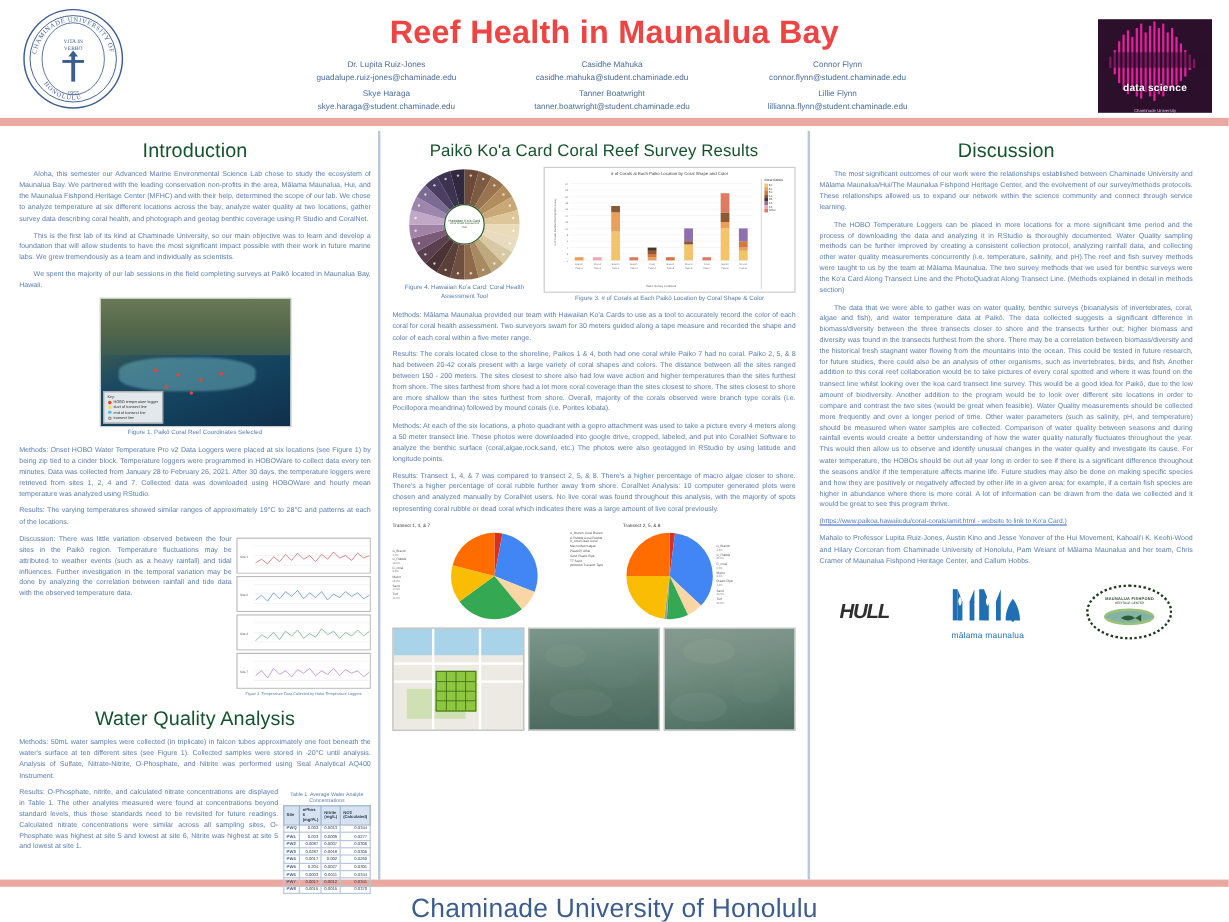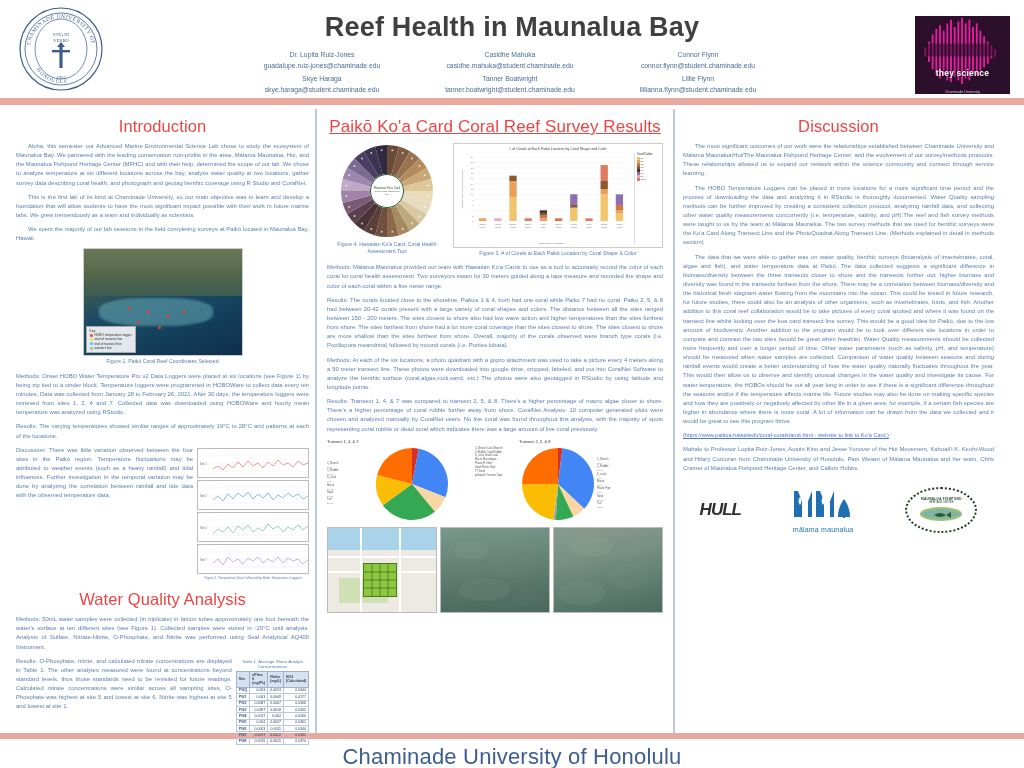--- a/index.html
+++ b/index.html
@@ -17,21 +17,21 @@
   .header { position:relative; height:98px; background:#ffffff; }
   .seal {
     position:absolute; left:18px; top:6px; width:86px; height:86px;
     border-radius:50%;
   }
   .seal svg { display:block; }
   .poster-title {
     position:absolute; left:0; right:0; top:12px;
     text-align:center;
     font-size:27px; font-weight:bold; letter-spacing:0.2px;
-    color:#404040;
+    color:#ef4444;
   }
   .authors {
     position:absolute; left:230px; top:50px; width:560px;
     display:flex; justify-content:space-between; gap:4px;
   }
   .author-col { flex:1 1 0; text-align:center; }
   .author-name { font-size:6.8px; color:#4a6d9b; line-height:1.55; }
   .author-mail { font-size:6.8px; color:#4a6d9b; line-height:1.55; margin-bottom:3px; }
   .ds-logo {
     position:absolute; right:14px; top:16px;
@@ -60,26 +60,26 @@
   }
   .col { position:relative; }
   .col-left { width:305px; padding:0 6px; }
   .col-mid  { width:360px; padding:0 10px; border-left:2px solid #b9c8dc; border-right:2px solid #b9c8dc; }
   .col-right{ width:327px; padding:0 8px; }
 
   h2.sec {
     text-align:center;
     font-size:16.5px;
     font-weight:400;
-    color:#ef4444;
+    color:#14532d;
     margin:8px 0 6px 0;
     letter-spacing:0.1px;
   }
   h2.sec.small { font-size:15px; }
-  h2.sec.mid { font-size:17px;text-decoration:underline; }
+  h2.sec.mid { font-size:14px; }
 
   p.body {
     font-size:5.9px;
     line-height:1.55;
     text-align:justify;
     color:#5b7fae;
     margin:0 0 5px 0;
     text-indent:12px;
   }
   p.body.noindent { text-indent:0; }
@@ -292,21 +292,21 @@
         <rect x="58" y="12" width="2" height="50"></rect>
         <rect x="62" y="8" width="2" height="56"></rect>
         <rect x="66" y="16" width="2" height="44"></rect>
         <rect x="70" y="22" width="2" height="34"></rect>
         <rect x="74" y="28" width="2" height="24"></rect>
         <rect x="78" y="32" width="2" height="14"></rect>
         <rect x="82" y="36" width="2" height="8"></rect>
       </g>
       <rect x="0" y="30" width="95" height="14" fill="#2b0f2b" opacity="0.55"></rect>
     </svg>
-    <div class="ds-text">they science</div>
+    <div class="ds-text">data science</div>
     <div class="ds-sub">Chaminade University</div>
   </div>
 </div>
 
 <div class="rule-top"></div>
 
 <div class="poster-body">
 
   <div class="col col-left">
 

